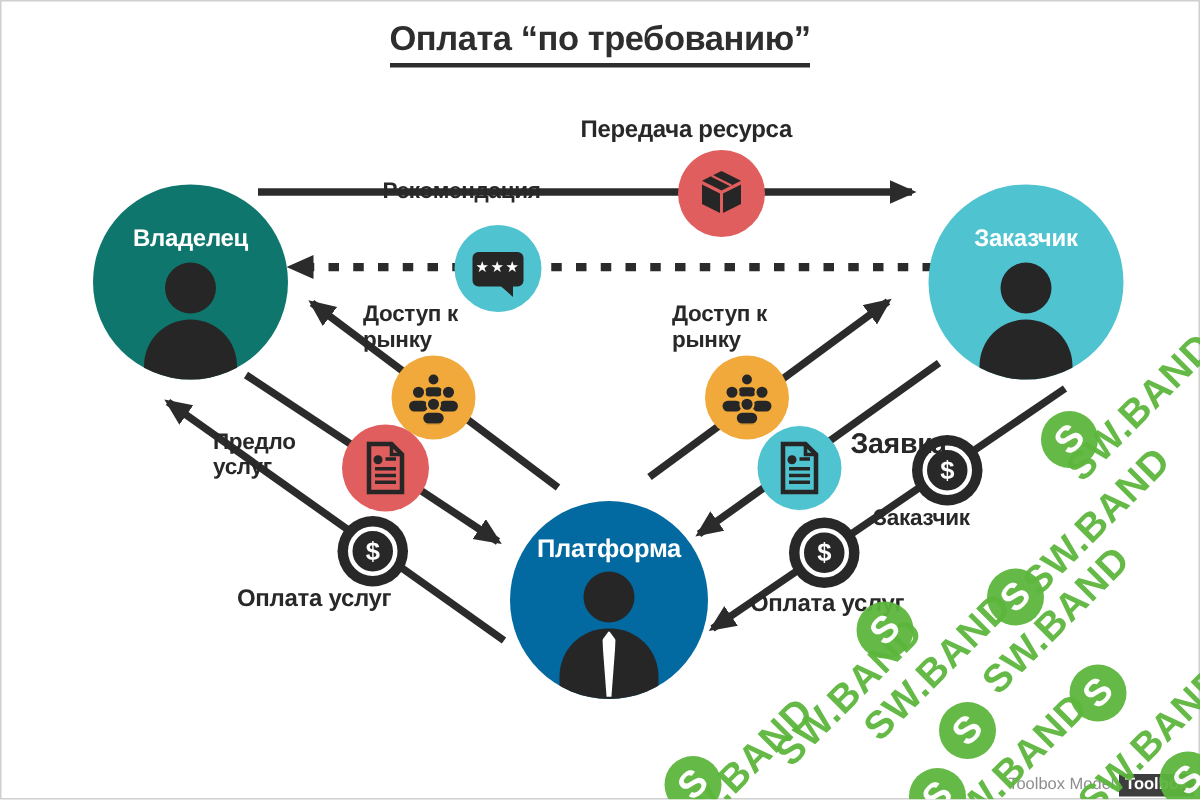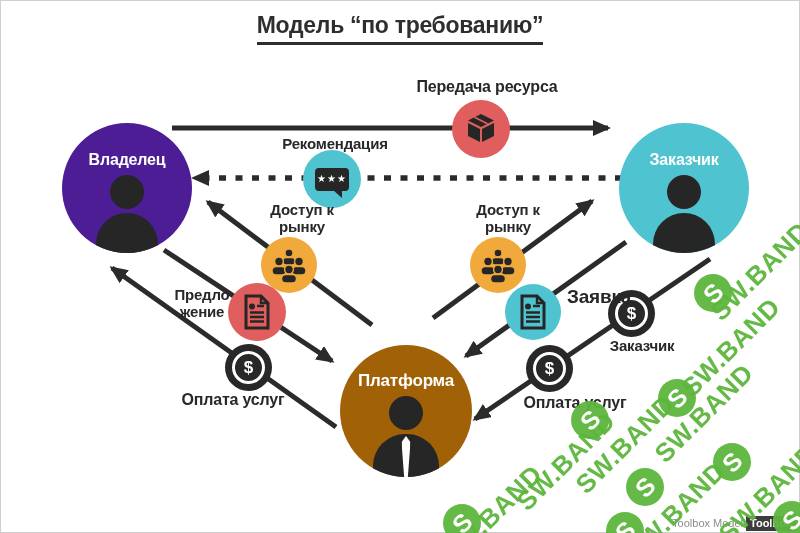--- a/index.html
+++ b/index.html
@@ -17,69 +17,69 @@
   .p-body{border-radius:32px 32px 0 0;background:#262626;margin-top:4px;}
   .tie{position:absolute;left:50%;transform:translateX(-50%);background:#fff;clip-path:polygon(50% 0,100% 14%,68% 100%,32% 100%,0 14%);}
   
   .badge{position:absolute;border-radius:50%;display:flex;align-items:center;justify-content:center;z-index:2;}
   .bubble{width:34px;height:23px;background:#262626;border-radius:4px;position:relative;display:flex;align-items:center;justify-content:center;}
   .bubble .stars{color:#fff;font-size:10px;letter-spacing:1px;line-height:1;}
   .bubble:after{content:"";position:absolute;bottom:-7px;right:7px;width:0;height:0;border-left:9px solid transparent;border-top:8px solid #262626;}
   .dollar-inner{width:27px;height:27px;border:3px solid #fff;border-radius:50%;display:flex;align-items:center;justify-content:center;}
   .dollar-inner span{color:#fff;font-weight:bold;font-size:17px;line-height:1;}
   
-  .lbl{position:absolute;font-weight:bold;color:#282828;font-size:15px;line-height:17px;text-align:center;white-space:pre-line;letter-spacing:-0.2px;z-index:3;}
+  .lbl{position:absolute;font-weight:bold;color:#282828;font-size:15px;line-height:17px;white-space:pre-line;letter-spacing:-0.2px;z-index:3;}
   
   .wm{position:absolute;inset:0;z-index:30;pointer-events:none;clip-path:polygon(46% 100%,100% 31%,100% 100%);}
   .wm-text{position:absolute;color:#5db63d;font-size:26px;font-weight:bold;transform:rotate(-45deg);letter-spacing:0.5px;white-space:nowrap;opacity:0.95;}
   .wm-logo{position:absolute;width:38px;height:38px;border-radius:50%;background:#5db63d;color:#fff;display:flex;align-items:center;justify-content:center;font-size:25px;font-weight:bold;transform:rotate(-45deg);opacity:0.95;}
   
   .brand{position:absolute;right:4px;bottom:4px;font-size:11px;color:#8d8d8d;z-index:20;}
   .brand .suffix{background:#3d3d3d;color:#fff;padding:1px 4px 2px 4px;margin-left:3px;font-weight:bold;}
 </style>
 </head>
 <body>
 
 <div class="title">
-  <span>Модель “по требованию”</span>
+  <span>Оплата “по требованию”</span>
 </div>
 
 <svg class="arrows" width="800" height="533" viewBox="0 0 800 533">
   <defs>
     <marker id="arw" markerUnits="userSpaceOnUse" markerWidth="20" markerHeight="18" refX="15" refY="8" orient="auto">
       <path d="M0,0 L18,8 L0,16 Z" fill="#2b2b2b"></path>
     </marker>
   </defs>
   <line x1="172" y1="128" x2="608" y2="128" stroke="#2b2b2b" stroke-width="5" marker-end="url(#arw)"></line>
   <line x1="622" y1="178" x2="194" y2="178" stroke="#2b2b2b" stroke-width="5.5" stroke-dasharray="7 9.5" marker-end="url(#arw)"></line>
   <line x1="372" y1="325" x2="208" y2="202" stroke="#2b2b2b" stroke-width="5" marker-end="url(#arw)"></line>
   <line x1="164" y1="250" x2="332" y2="361" stroke="#2b2b2b" stroke-width="5" marker-end="url(#arw)"></line>
   <line x1="336" y1="427" x2="112" y2="268" stroke="#2b2b2b" stroke-width="5" marker-end="url(#arw)"></line>
   <line x1="433" y1="318" x2="592" y2="201" stroke="#2b2b2b" stroke-width="5" marker-end="url(#arw)"></line>
   <line x1="626" y1="242" x2="466" y2="356" stroke="#2b2b2b" stroke-width="5" marker-end="url(#arw)"></line>
   <line x1="710" y1="259" x2="475" y2="419" stroke="#2b2b2b" stroke-width="5" marker-end="url(#arw)"></line>
 </svg>
 
-<div class="actor" style="left:62px;top:123px;width:130px;height:130px;background:#4c1d95;">
+<div class="actor" style="left:62px;top:123px;width:130px;height:130px;background:#0f766e;">
   <span class="actor-label" style="margin-top:28px;">Владелец</span>
   <div class="person" style="margin-top:6px;">
     <div class="p-head" style="width:34px;height:34px;"></div>
     <div class="p-body" style="width:62px;height:52px;"></div>
   </div>
 </div>
 
 <div class="actor" style="left:619px;top:123px;width:130px;height:130px;background:#4fc3cf;">
   <span class="actor-label" style="margin-top:28px;">Заказчик</span>
   <div class="person" style="margin-top:6px;">
     <div class="p-head" style="width:34px;height:34px;"></div>
     <div class="p-body" style="width:62px;height:52px;"></div>
   </div>
 </div>
 
-<div class="actor" style="left:340px;top:345px;width:132px;height:132px;background:#a16207;">
+<div class="actor" style="left:340px;top:334px;width:132px;height:132px;background:#0369a1;justify-content:center;">
   <span class="actor-label" style="margin-top:26px;font-size:17px;">Платформа</span>
   <div class="person" style="margin-top:5px;">
     <div class="p-head" style="width:34px;height:34px;"></div>
     <div class="p-body" style="width:66px;height:52px;"></div>
     <div class="tie" style="top:40px;width:9px;height:44px;"></div>
   </div>
 </div>
 
 <div class="badge" style="left:452px;top:100px;width:58px;height:58px;background:#e15e5e;">
   <svg width="36" height="36" viewBox="0 0 36 36">
@@ -156,27 +156,27 @@
     </div>
 </div>
 
 <div class="badge" style="left:526px;top:345px;width:47px;height:47px;background:#282828;">
   <div class="dollar-inner">
       <span>$</span>
     </div>
 </div>
 
 <div class="lbl" style="left:387px;top:78px;width:200px;font-size:16px;">Передача ресурса</div>
-<div class="lbl" style="left:255px;top:135px;width:160px;">Рекомендация</div>
+<div class="lbl" style="left:255px;top:119px;width:160px;">Рекомендация</div>
 <div class="lbl" style="left:242px;top:201px;width:120px;">Доступ к
 рынку</div>
 <div class="lbl" style="left:448px;top:201px;width:120px;">Доступ к
 рынку</div>
 <div class="lbl" style="left:142px;top:286px;width:120px;">Предло
-жение</div>
+услуг</div>
 <div class="lbl" style="left:567px;top:288px;width:100px;font-size:19px;text-align:left;">Заявка</div>
 <div class="lbl" style="left:582px;top:337px;width:120px;">Заказчик</div>
 <div class="lbl" style="left:158px;top:391px;width:150px;font-size:16px;">Оплата услуг</div>
 <div class="lbl" style="left:500px;top:394px;width:150px;font-size:16px;">Оплата услуг</div>
 
 <div class="brand">
   <span>Toolbox Model</span><span class="suffix">Toolbox</span>
 </div>
 
 <div class="wm" id="wm-layer">

